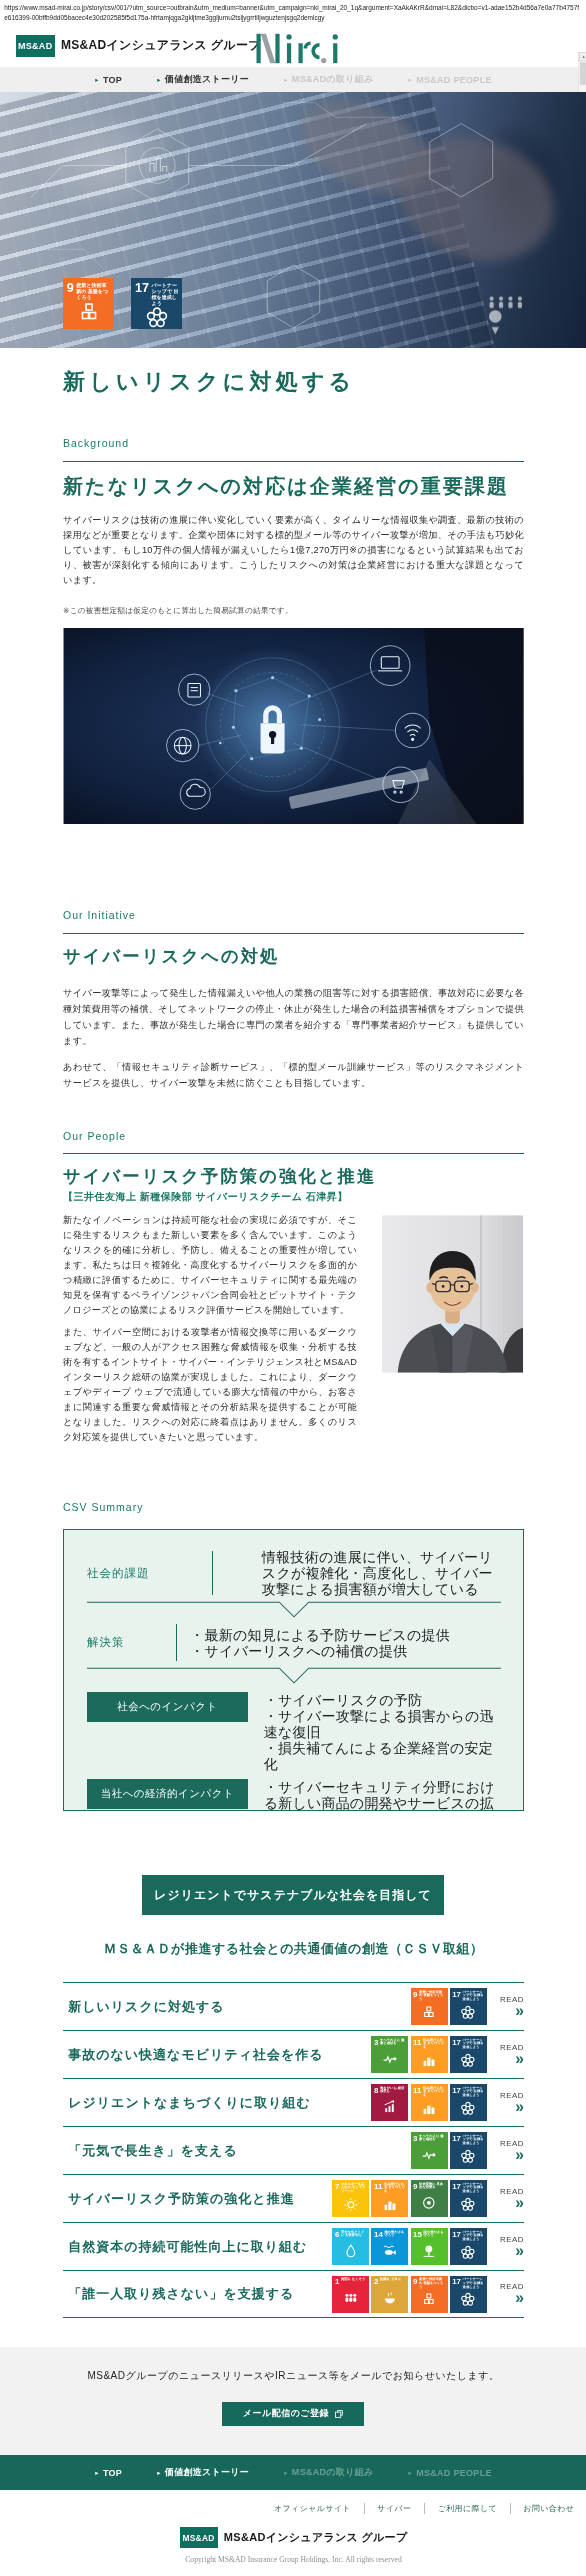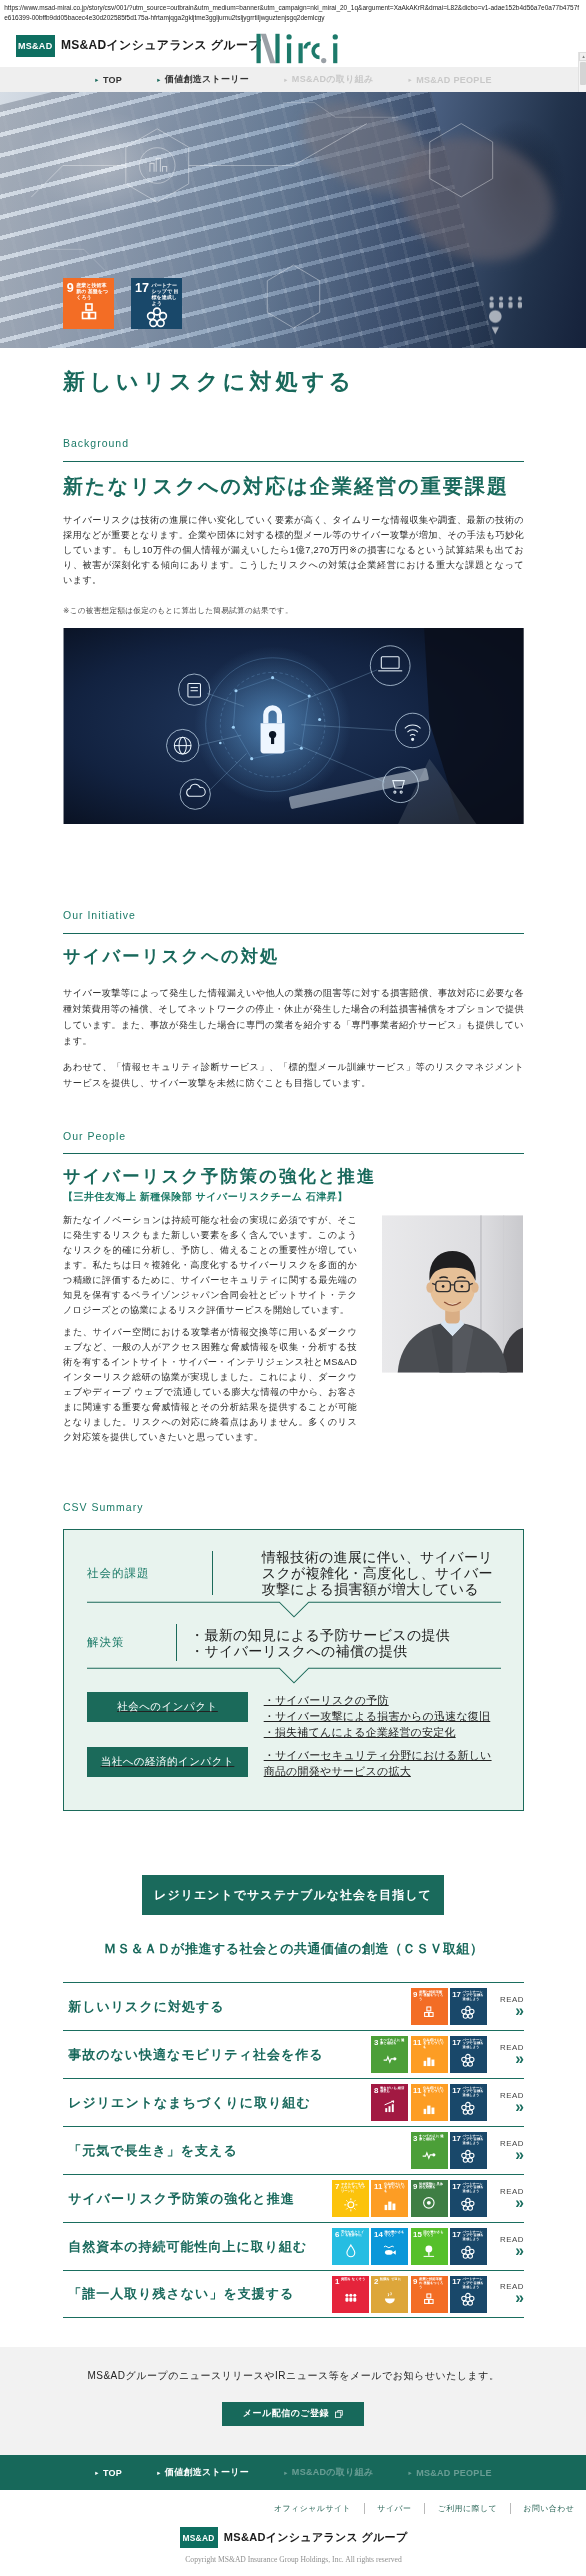--- a/index.html
+++ b/index.html
@@ -73,23 +73,23 @@
 
   
   .csv-box{position:absolute;left:63px;top:1529px;width:461px;height:282px;background:#E8F3EE;border:1px solid #1B6A5A;padding:19px 23px 0;overflow:hidden;}
   .csv-row{display:flex;align-items:center;}
   .csv-row .rlabel{width:89px;font-size:11.5px;letter-spacing:1px;color:#1B7A67;flex-shrink:0;}
   .csv-row .vline{width:0.5px;align-self:stretch;background:#1B6A5A;margin:2.1px 13.6px 2.1px 0;}
   .csv-row .rcontent{font-size:14px;line-height:16px;color:#222;letter-spacing:0.3px;}
   .csv-row.r1{min-height:44px;gap:36px;}
   .csv-row.r2{min-height:41px;}
   .csv-chevron{margin:3.1px 0;display:block;}
-  .csv-rowb{display:flex;align-items:flex-start;margin-top:6.8px;text-decoration:underline;}
+  .csv-rowb{display:flex;align-items:flex-start;margin-top:6.8px;}
   .csv-rowb .badge{width:161px;height:30px;background:#1B6A5A;color:#fff;display:flex;align-items:center;justify-content:center;font-size:10.5px;letter-spacing:0.5px;flex-shrink:0;margin-right:15.7px;}
-  .csv-rowb .bullets{font-size:11px;line-height:16px;color:#222;letter-spacing:0.2px;}
+  .csv-rowb .bullets{font-size:14px;line-height:16px;color:#222;letter-spacing:0.2px;}
 
   
   .cta-btn{position:absolute;left:142px;top:1875px;width:302px;height:40px;background:#1A6A5C;color:#fff;display:flex;align-items:center;justify-content:center;font-size:12px;letter-spacing:1px;font-weight:bold;cursor:pointer;}
   .list-heading{position:absolute;left:0;top:1940px;width:587px;text-align:center;font-size:13px;font-weight:bold;color:#19695C;letter-spacing:0.5px;}
   .csv-list{position:absolute;left:63px;top:1982px;width:461px;}
   .csv-item{height:48px;border-top:1px solid #1A6E5F;display:flex;align-items:center;cursor:pointer;}
   .csv-item:last-child{border-bottom:1px solid #1A6E5F;}
   .csv-item .ilabel{flex:1;font-size:13px;font-weight:bold;color:#19695C;letter-spacing:1px;padding-left:5.2px;}
   .csv-item .tiles{display:flex;gap:2.1px;margin-right:8.4px;}
   .csv-item .readwrap{width:29px;display:flex;flex-direction:column;align-items:flex-end;}

